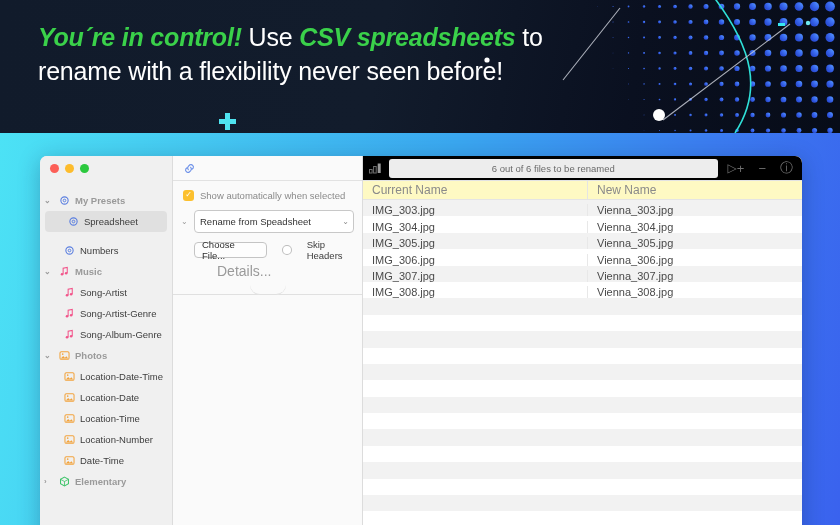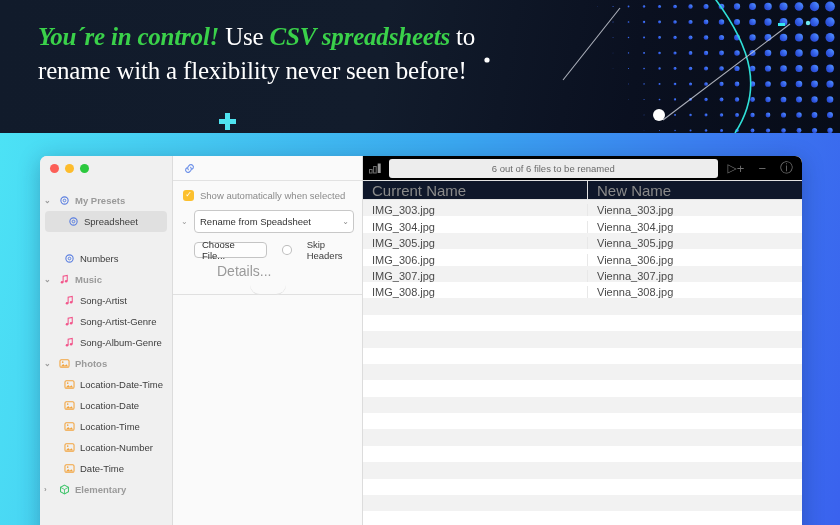--- a/index.html
+++ b/index.html
@@ -9,21 +9,20 @@
     font-family: "Liberation Sans", sans-serif;
     background: #0d1420;
   }
 
   
   .hero {
     position: absolute; left: 0; top: 0;
     width: 840px; height: 133px;
     background: linear-gradient(100deg, #111b2b 0%, #121c2c 45%, #0a1020 75%, #070c18 100%);
     overflow: hidden;
-    font-family: Liberation Serif, serif;
   }
   .hero-deco { position: absolute; inset: 0; pointer-events: none; }
   .hero-text {
     position: absolute; left: 38px; top: 20px;
     width: 620px;
     color: #ffffff;
     font-size: 25px;
     line-height: 34px;
     letter-spacing: -0.2px;
     z-index: 5;
@@ -78,21 +77,21 @@
   .dot.y { background: #fdbc2c; }
   .dot.g { background: #2cc93e; }
 
   .side-list { flex: 1; padding-top: 9px; overflow: hidden; }
   .grp, .itm {
     display: flex; align-items: center; gap: 5px;
     height: 21px; padding-left: 14px; font-size: 9.5px;
   }
   .grp { color: #9a9a9a; font-weight: bold; }
   .itm { padding-left: 24px; color: #3c3c3c; }
-  .itm.sel { background: #e0e0e0; border-radius: 4px; margin: 0 5px 16px 5px; padding-left: 23px; }
+  .itm.sel { background: #e0e0e0; border-radius: 4px; margin: 0 5px 8px 5px; padding-left: 23px; }
   .chev {
     width: 8px; font-size: 8px; color: #9a9a9a;
     margin-left: -10px; margin-right: 2px; line-height: 1;
   }
   .ico { width: 11px; height: 11px; flex: 0 0 11px; display: block; }
 
   
   .mid {
     width: 190px; flex: 0 0 190px;
     background: #fafafa;
@@ -166,22 +165,22 @@
   .tb-status {
     flex: 1; margin: 0 6px; height: 19px;
     background: #ededed; border-radius: 3px;
     display: flex; align-items: center; justify-content: center;
     font-size: 9.5px; color: #6a6a6a;
   }
   .tb-icons { display: flex; align-items: center; gap: 14px; color: #6f6f6f; font-size: 13px; }
 
   .headrow {
     height: 19px; display: flex;
-    background: #0f172a; border-bottom: 1px solid #e4e4e4;
-    font-size: 15px; color: #8a8a8a; text-align: right;
+    background: #fef9c3; border-bottom: 1px solid #e4e4e4;
+    font-size: 12px; color: #8a8a8a; text-align: right;
   }
   .hc { display: flex; align-items: center; padding-left: 9px; }
   .hc.a { flex: 0 0 225px; border-right: 1px solid #e4e4e4; }
   .hc.b { flex: 1; }
 
   .rows { flex: 1; overflow: hidden; }
   .row { height: 16.4px; display: flex; font-size: 11px; color: #4a4a4a; align-items: flex-end; }
   .row:nth-child(odd) { background: #f2f2f2; }
   .row:nth-child(even) { background: #ffffff; }
   .cell { display: flex; align-items: center; padding-left: 9px; }

